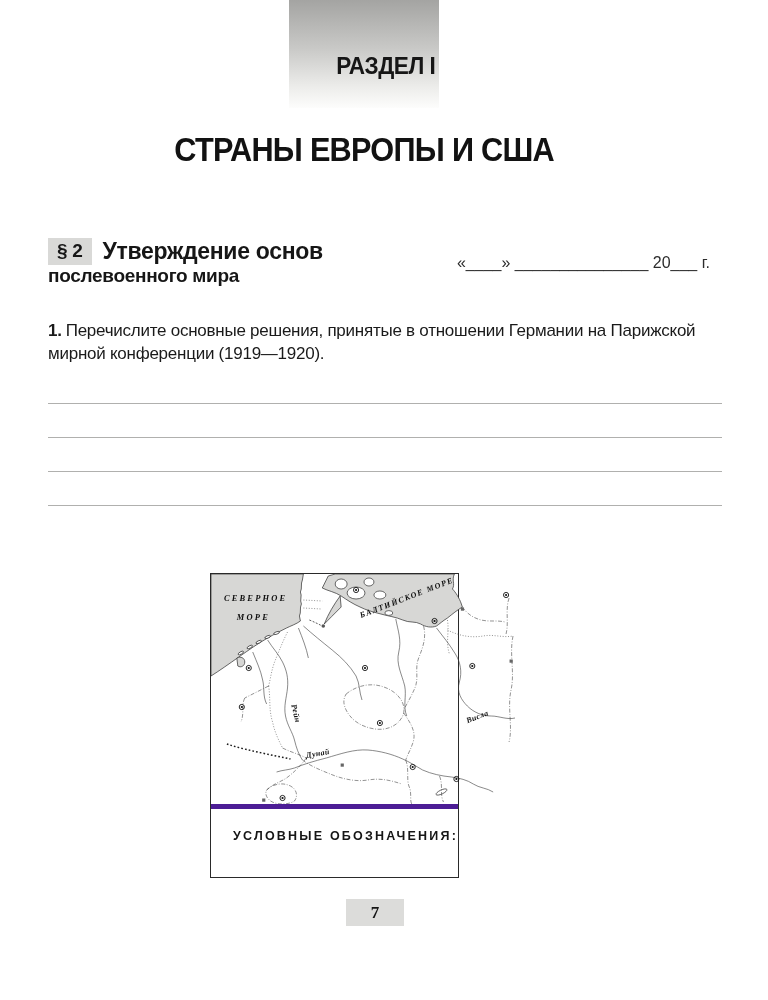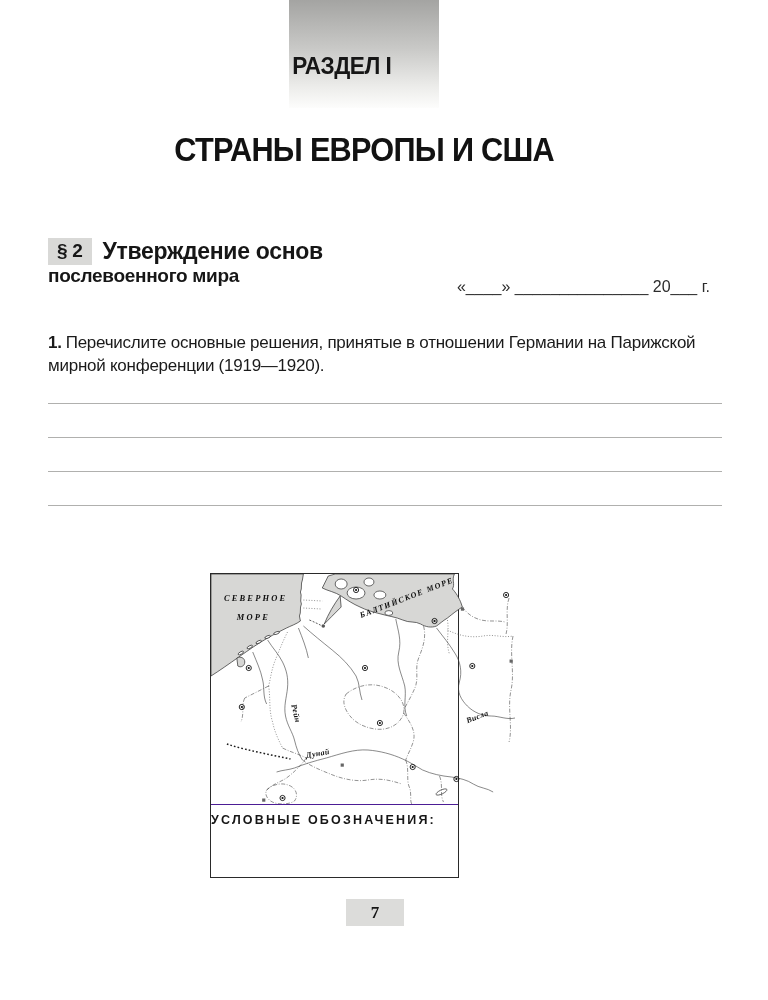--- a/index.html
+++ b/index.html
@@ -4,21 +4,21 @@
 <style>
   html,body{margin:0;padding:0;background:#fff;}
   .page{
     position:relative;width:768px;height:1000px;background:#fff;overflow:hidden;
     font-family:"Liberation Sans","DejaVu Sans",sans-serif;color:#141414;
   }
   
   .section-box{
     position:absolute;left:289px;top:0;width:150px;height:108px;
     background:linear-gradient(to bottom,#a4a4a2 0%,#c9c9c7 45%,#ececea 80%,#fdfdfc 100%);
-    text-align:left;
+    text-align:right;
   }
   .section-box .lbl{
     display:inline-block;margin-top:52px;font-size:24px;font-weight:700;
     letter-spacing:-0.5px;transform:scaleX(0.94);transform-origin:center;color:#161616;
   }
   
   .main-title{position:absolute;left:0;top:112px;width:728px;text-align:center;line-height:1.18;margin-top:19px;}
   .main-title .t{
     display:inline-block;font-size:33px;font-weight:700;letter-spacing:-0.8px;
     transform:scaleX(0.93);transform-origin:center;color:#121212;
@@ -26,41 +26,41 @@
   
   .para-header{position:absolute;left:48px;top:238px;width:676px;}
   .ph-line1{display:flex;align-items:center;}
   .pnum{
     background:#d9d9d7;padding:2px 9px 3px 9px;font-weight:700;font-size:19px;
     letter-spacing:-0.3px;color:#161616;
   }
   .ph-title{font-weight:700;font-size:23px;letter-spacing:-0.3px;margin-left:11px;color:#161616;}
   .ph-line2{font-weight:700;font-size:19px;letter-spacing:-0.3px;color:#161616;}
   .date-line{
-    position:absolute;right:14px;top:40px;font-size:16px;color:#2c2c2c;letter-spacing:0;
+    position:absolute;right:14px;top:16px;font-size:16px;color:#2c2c2c;letter-spacing:0;
     white-space:nowrap;
   }
   
   .question{position:absolute;left:48px;width:676px;font-size:17px;line-height:1.34;
     letter-spacing:-0.25px;color:#1a1a1a;}
-  .q1{top:332px;}
+  .q1{top:320px;}
   .q2{top:521px;}
   .qnum{font-weight:700;margin-right:4px;}
   
   .answer-lines{position:absolute;left:48px;top:370px;width:674px;}
   .answer-line{height:33px;border-bottom:1px solid #b0b0ae;}
   
   .map-frame{
     position:absolute;left:210px;top:573px;width:249px;height:305px;
     border:1px solid #2a2a2a;box-sizing:border-box;background:#fff;
   }
   .map-frame svg{display:block;}
   .legend{
-    border-top:1px solid #4c1d95;height:73px;box-sizing:border-box;
-    text-align:left;padding-top:8px;
+    border-top:5px solid #4c1d95;height:73px;box-sizing:border-box;
+    text-align:right;padding-top:20px;
   }
   .legend-title{
     font-size:12.5px;font-weight:700;letter-spacing:2.2px;color:#161616;
   }
   
   .sea{fill:#d7d7d5;stroke:#2b2b2b;stroke-width:0.7;}
   .island{fill:#ffffff;stroke:#2b2b2b;stroke-width:0.7;}
   .river{fill:none;stroke:#3a3a3a;stroke-width:0.6;}
   .bdot{fill:none;stroke:#4a4a4a;stroke-width:0.6;stroke-dasharray:1,1.7;}
   .bdashdot{fill:none;stroke:#4a4a4a;stroke-width:0.6;stroke-dasharray:4,1.6,0.9,1.6;}

